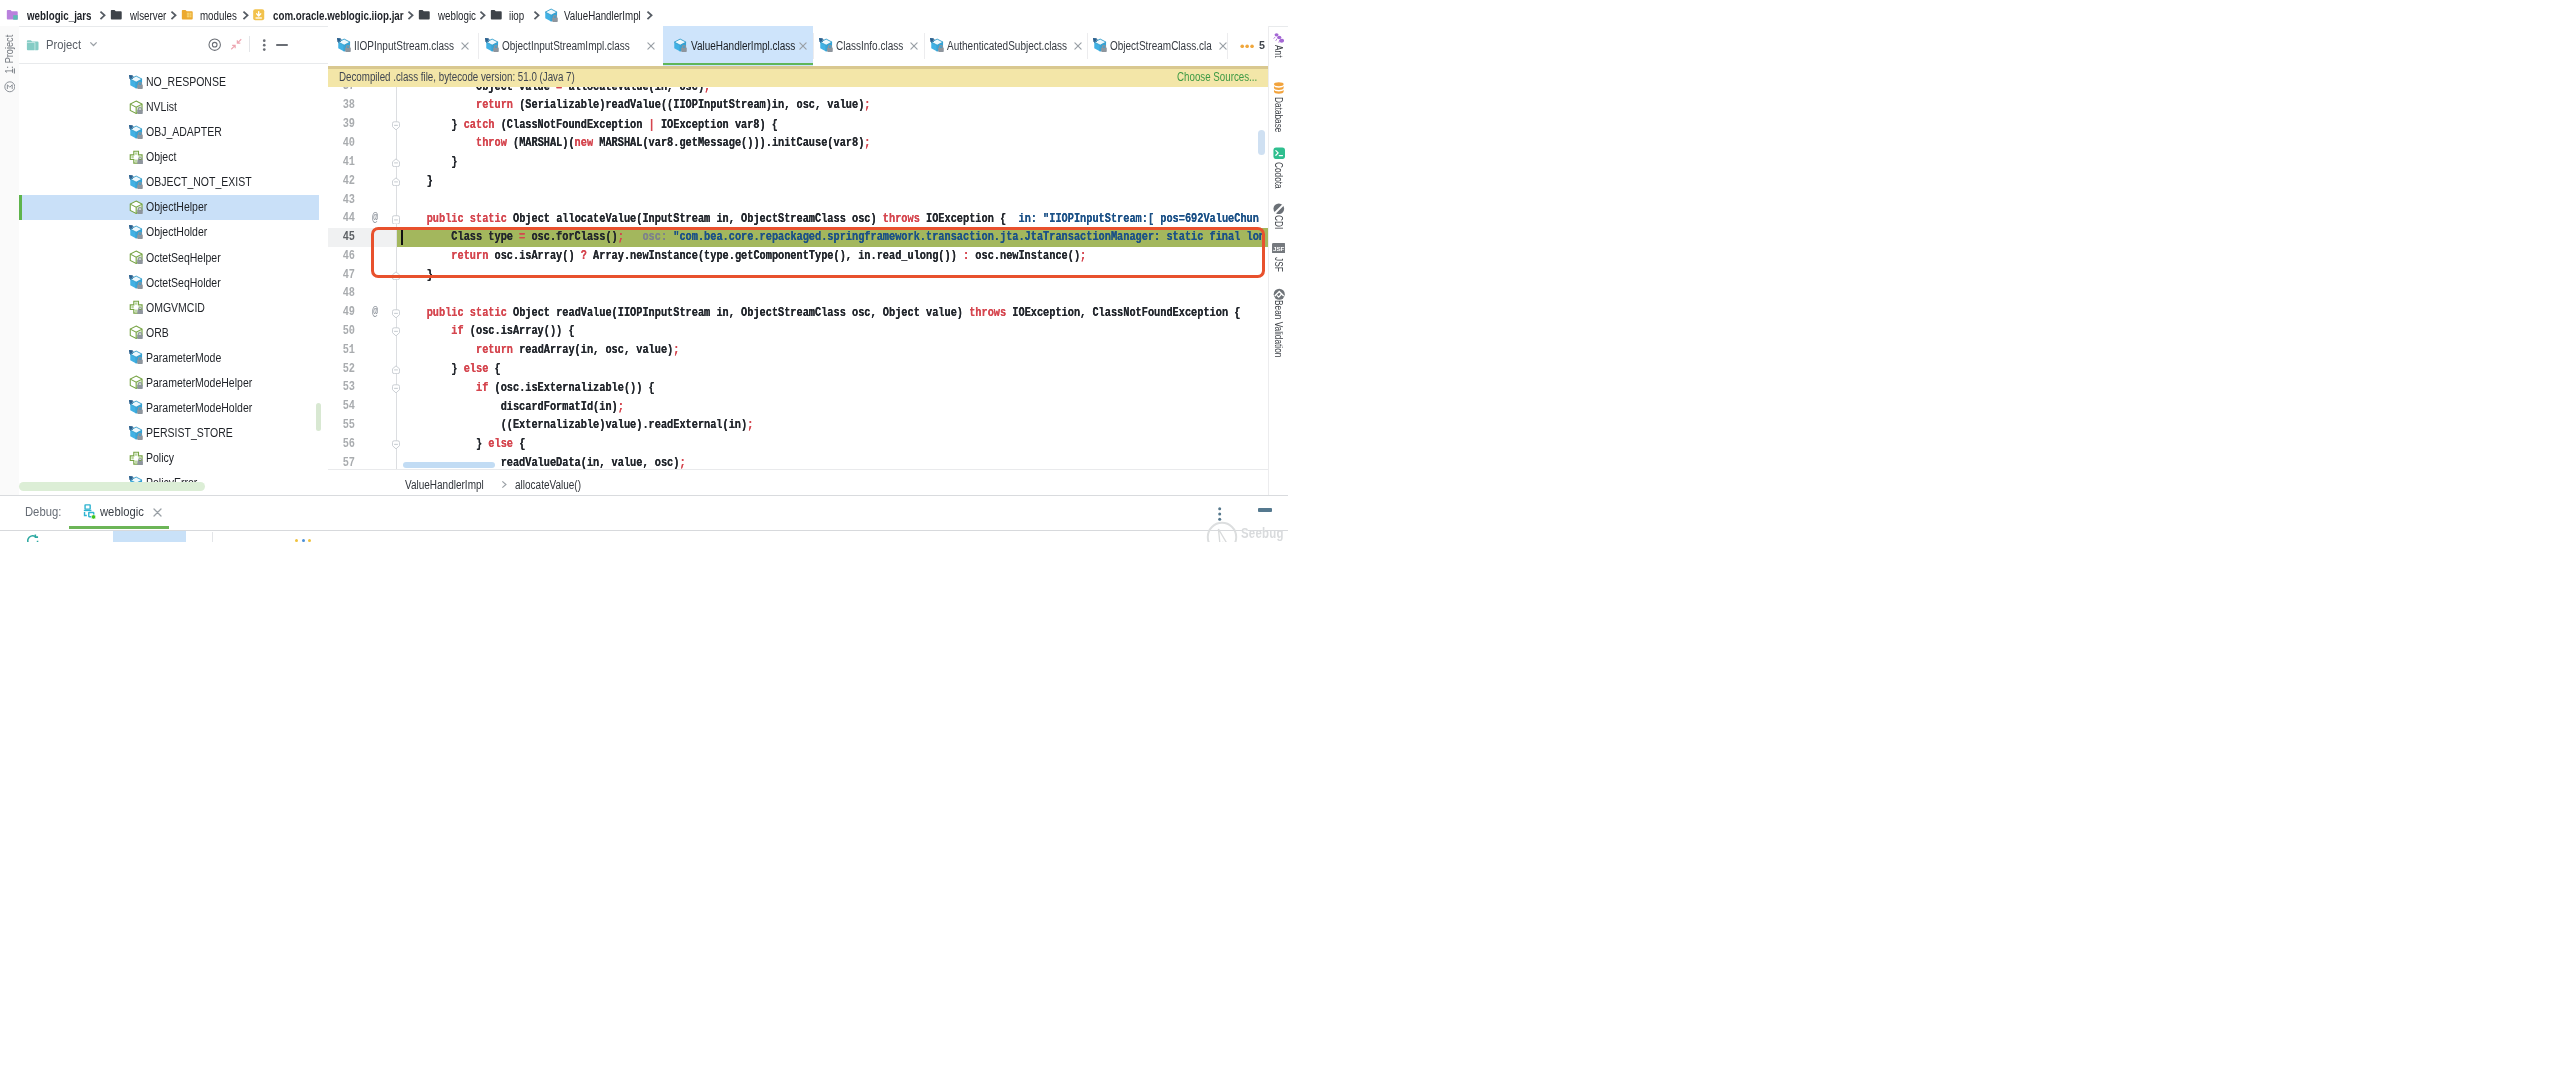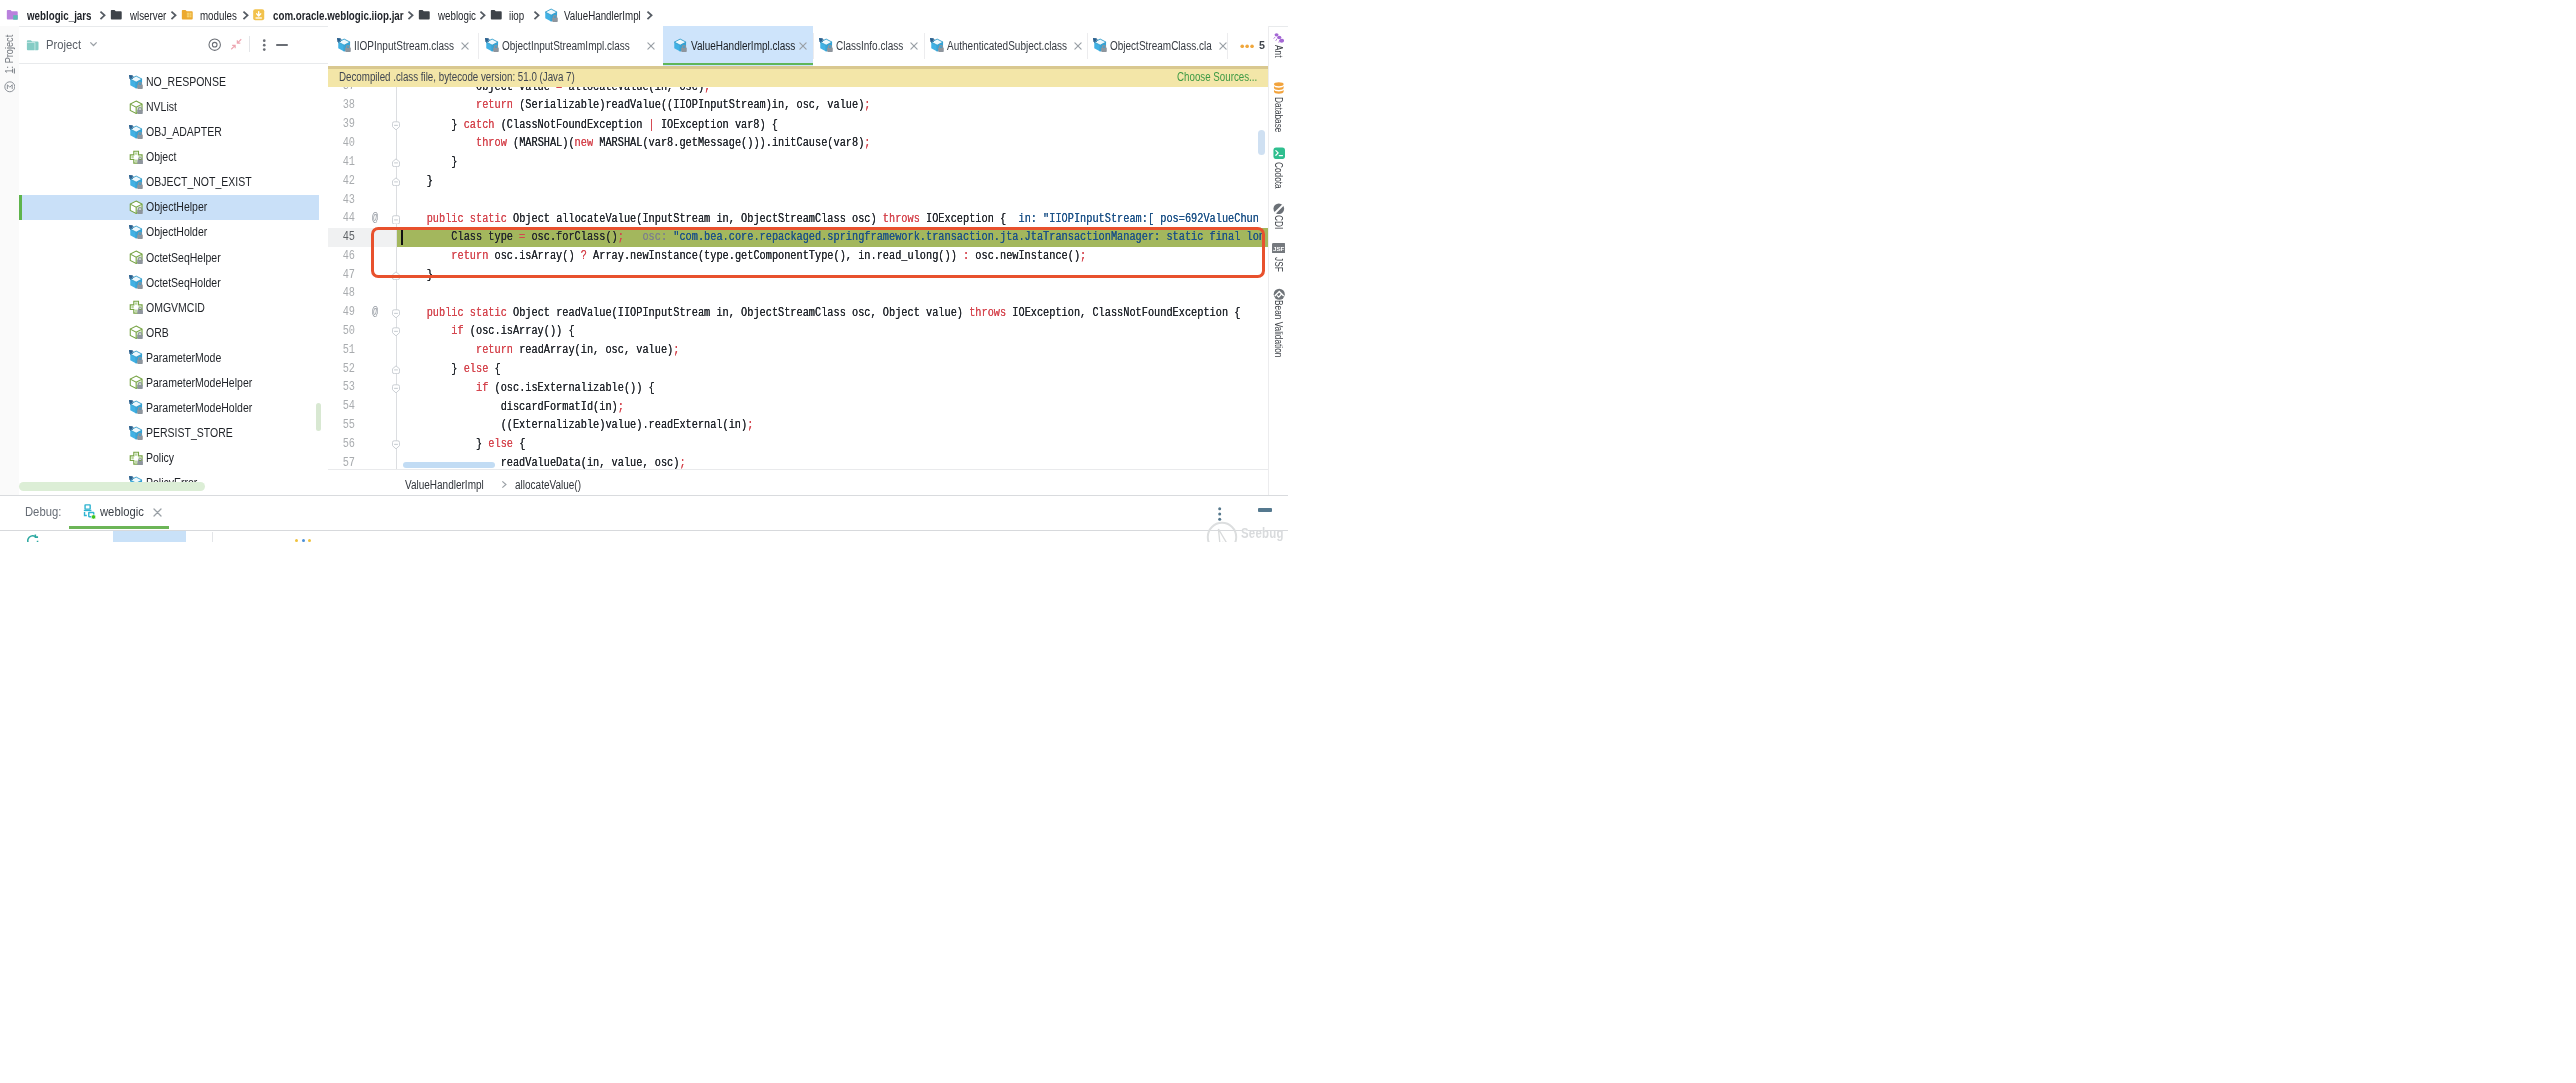--- a/index.html
+++ b/index.html
@@ -402,21 +402,21 @@
             <circle cx="13.5" cy="2.5" r="2"></circle>
           </g>
         </svg>
       </div>
 <div class="abs" style="left:931px;top:13.4px;font-size:10.7px;font-weight:700;color:#40454c;">5</div>
 
 <div class="abs" style="left:0;top:40px;width:941px;height:21px;background:#f3e6a8;border-top:3.1px solid #d9c88f;box-sizing:border-box;"></div>
 <div class="abs sx78" style="left:10.7px;top:44px;font-size:12.5px;color:#3f4550;">Decompiled .class file, bytecode version: 51.0 (Java 7)</div>
 <div class="abs sx78" style="left:849px;top:44px;font-size:12.5px;color:#3d9a44;">Choose Sources...</div>
 
-<div class="abs" id="code" style="left:0;top:61px;width:941px;height:385px;overflow:hidden;">
+<div class="abs" id="code" style="left:0;top:61px;width:941px;height:385px;overflow:hidden;font-weight:bold;">
 <div class="abs" style="left:0;top:141px;width:68px;height:19px;background:#f0f1f2;"></div>
 <div class="abs" style="left:69px;top:141px;width:872px;height:19px;background:#a3b75d;"></div>
 <div class="abs" style="left:68px;top:0;width:0.9px;height:385px;background:#dcdee1;"></div>
 <div class="abs" style="left:930px;top:43px;width:7.2px;height:25.5px;background:#cfe0f2;border-radius:3.6px;"></div>
 
 <div class="abs ln" style="left:0;top:-6.3px;width:27px;text-align:right;">37</div>
 <div class="abs ln" style="left:0;top:12.5px;width:27px;text-align:right;">38</div>
 <div class="abs ln" style="left:0;top:31px;width:27px;text-align:right;">39</div>
 <div class="abs ln" style="left:0;top:50px;width:27px;text-align:right;">40</div>
 <div class="abs ln" style="left:0;top:69px;width:27px;text-align:right;">41</div>

